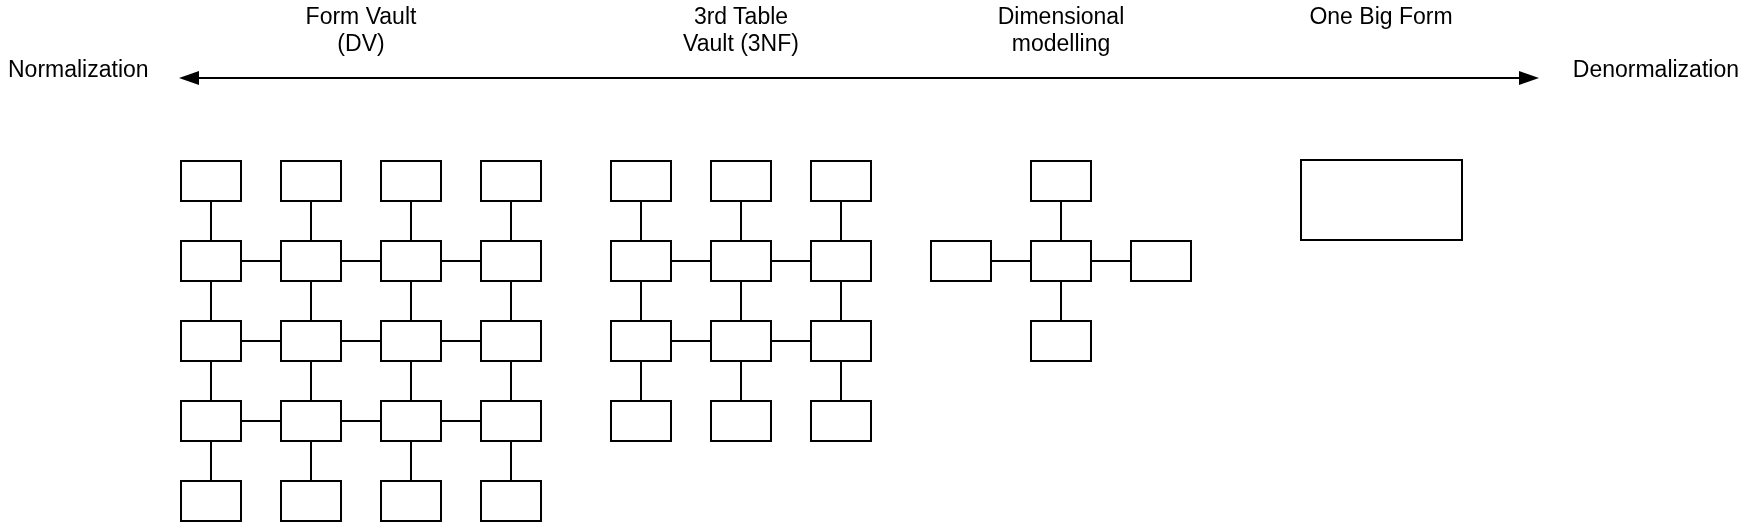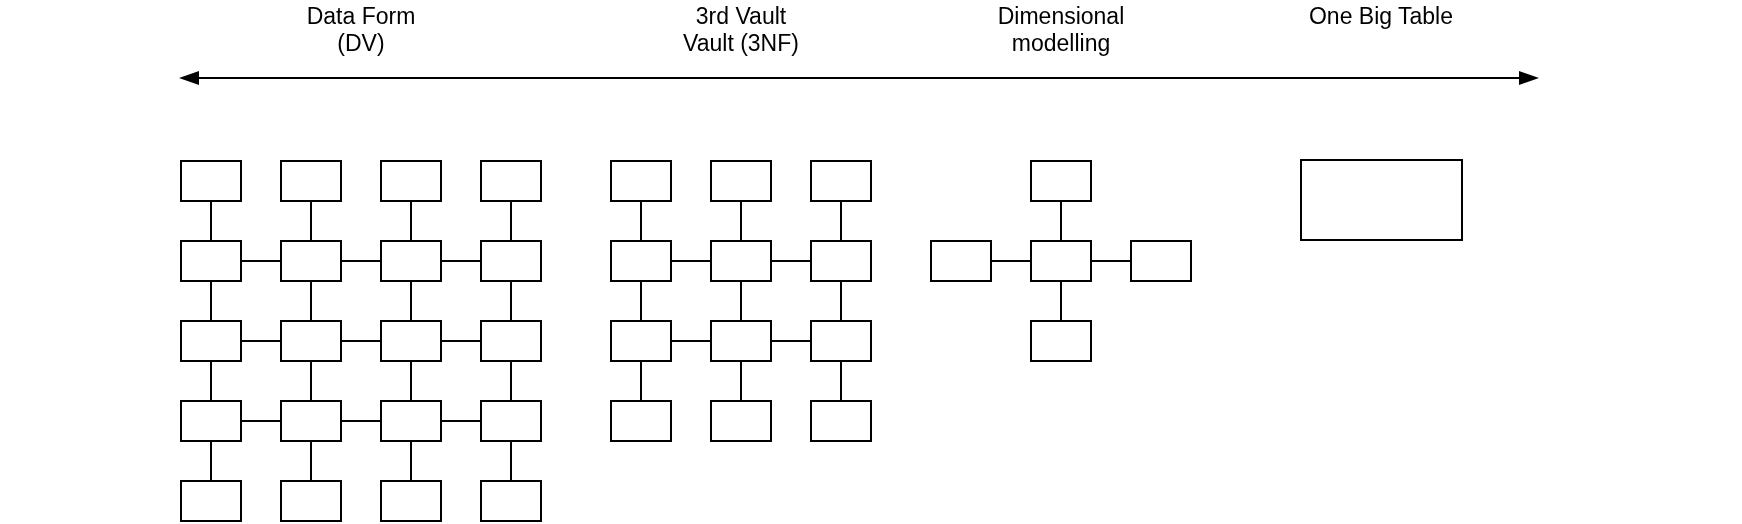--- a/index.html
+++ b/index.html
@@ -122,34 +122,36 @@
       <line x1="1091" y1="261" x2="1131" y2="261" stroke="#000000" stroke-width="2"></line>
       <line x1="1061" y1="281" x2="1061" y2="321" stroke="#000000" stroke-width="2"></line>
       <rect x="1031" y="161" width="60" height="40" fill="#ffffff" stroke="#000000" stroke-width="2"></rect>
       <rect x="931" y="241" width="60" height="40" fill="#ffffff" stroke="#000000" stroke-width="2"></rect>
       <rect x="1031" y="241" width="60" height="40" fill="#ffffff" stroke="#000000" stroke-width="2"></rect>
       <rect x="1131" y="241" width="60" height="40" fill="#ffffff" stroke="#000000" stroke-width="2"></rect>
       <rect x="1031" y="321" width="60" height="40" fill="#ffffff" stroke="#000000" stroke-width="2"></rect>
       <rect x="1301" y="160" width="161" height="80" fill="#ffffff" stroke="#000000" stroke-width="2"></rect>
     </svg>
 
+  <div class="axis-label left">Normalization</div>
 
+  <div class="axis-label right">Denormalization</div>
 
   <div class="approach-label" style="left: 361px;">
-    <div>Data Form</div>
+    <div>Form Vault</div>
     <div>(DV)</div>
   </div>
 
   <div class="approach-label" style="left: 741px;">
-    <div>3rd Vault</div>
+    <div>3rd Table</div>
     <div>Vault (3NF)</div>
   </div>
 
   <div class="approach-label" style="left: 1061px;">
     <div>Dimensional</div>
     <div>modelling</div>
   </div>
 
   <div class="approach-label" style="left: 1381px;">
-    <div>One Big Table</div>
+    <div>One Big Form</div>
   </div>
 
 </div>
 
 </body></html>

